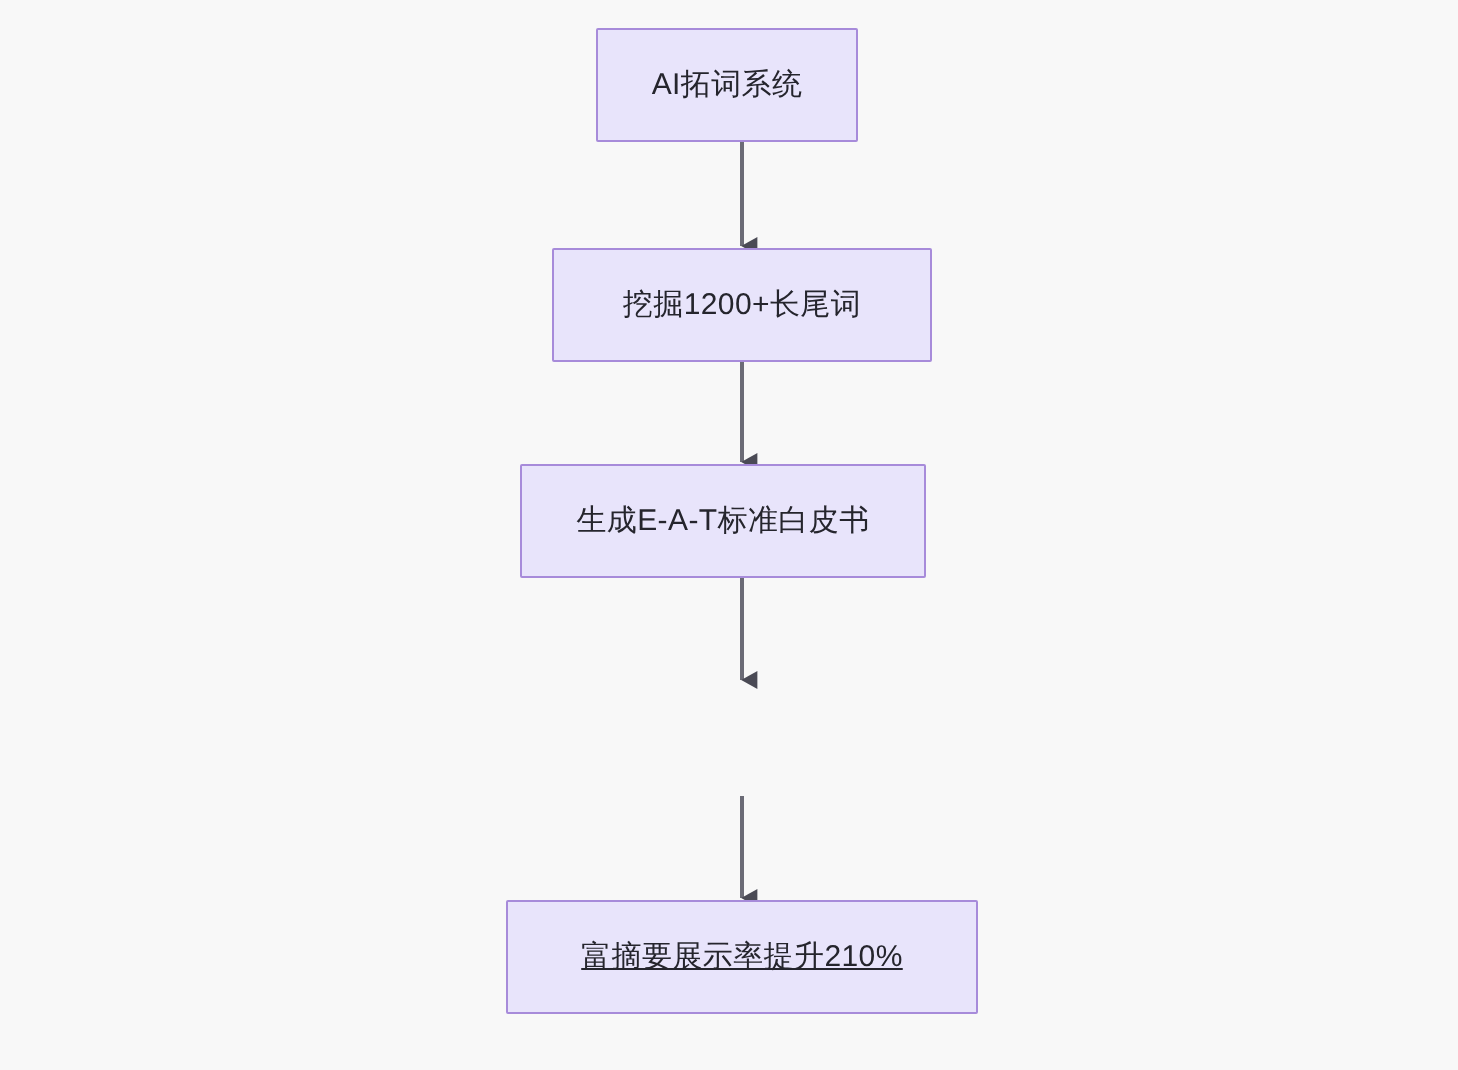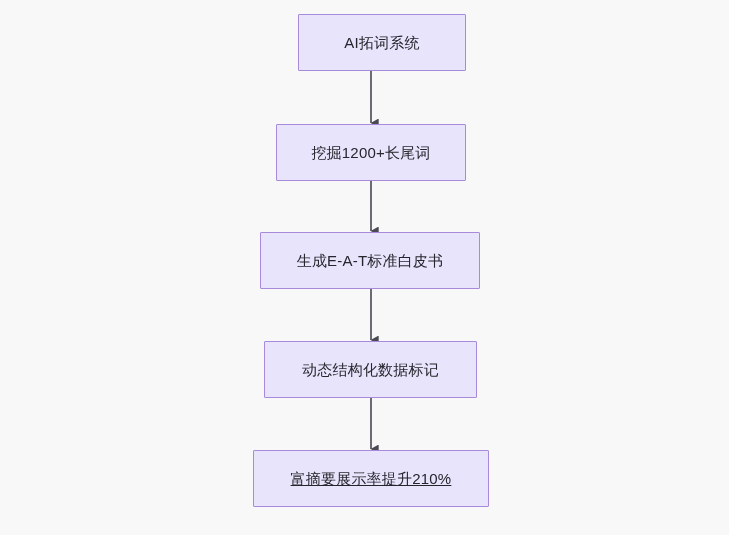--- a/index.html
+++ b/index.html
@@ -57,33 +57,30 @@
       </marker>
     </defs>
     <g id="edges-group">
         <line x1="371" y1="71" x2="371" y2="123" stroke="#6b6b76" stroke-width="2" marker-end="url(#arrowhead)"></line>
         <line x1="371" y1="181" x2="371" y2="231" stroke="#6b6b76" stroke-width="2" marker-end="url(#arrowhead)"></line>
         <line x1="371" y1="289" x2="371" y2="340" stroke="#6b6b76" stroke-width="2" marker-end="url(#arrowhead)"></line>
         <line x1="371" y1="398" x2="371" y2="449" stroke="#6b6b76" stroke-width="2" marker-end="url(#arrowhead)"></line>
       </g>
   </svg>
 
-  <div class="node" style="left: 298px; top: 14px; width: 168px; height: 57px; background: rgb(232, 228, 251); border-color: rgb(167, 139, 218); color: rgb(37, 37, 45);">
+  <div class="node" style="left: 298px; top: 14px; width: 131px; height: 57px; background: rgb(232, 228, 251); border-color: rgb(167, 139, 218); color: rgb(37, 37, 45);">
     <span class="node-label">AI拓词系统</span>
   </div>
 
   <div class="node" style="left: 276px; top: 124px; width: 190px; height: 57px; background: rgb(232, 228, 251); border-color: rgb(167, 139, 218); color: rgb(37, 37, 45);">
     <span class="node-label">挖掘1200+长尾词</span>
   </div>
 
-  <div class="node" style="left: 260px; top: 232px; width: 220px; height: 57px; background: rgb(232, 228, 251); border-color: rgb(167, 139, 218); color: rgb(37, 37, 45);">
+  <div class="node" style="left: 260px; top: 232px; width: 203px; height: 57px; background: rgb(232, 228, 251); border-color: rgb(167, 139, 218); color: rgb(37, 37, 45);">
     <span class="node-label">生成E-A-T标准白皮书</span>
   </div>
 
-  <div class="node" style="left: 264px; top: 341px; width: 213px; height: 57px; background: rgb(232, 228, 251); border-color: rgb(167, 139, 218); color: rgb(37, 37, 45);">
-    <span class="node-label">动态结构化数据标记</span>
-  </div>
 
   <div class="node" style="left: 253px; top: 450px; width: 236px; height: 57px; background: rgb(232, 228, 251); border-color: rgb(167, 139, 218); color: rgb(37, 37, 45); text-decoration: underline;">
     <span class="node-label">富摘要展示率提升210%</span>
   </div>
 
 </div>
 
 </body></html>

